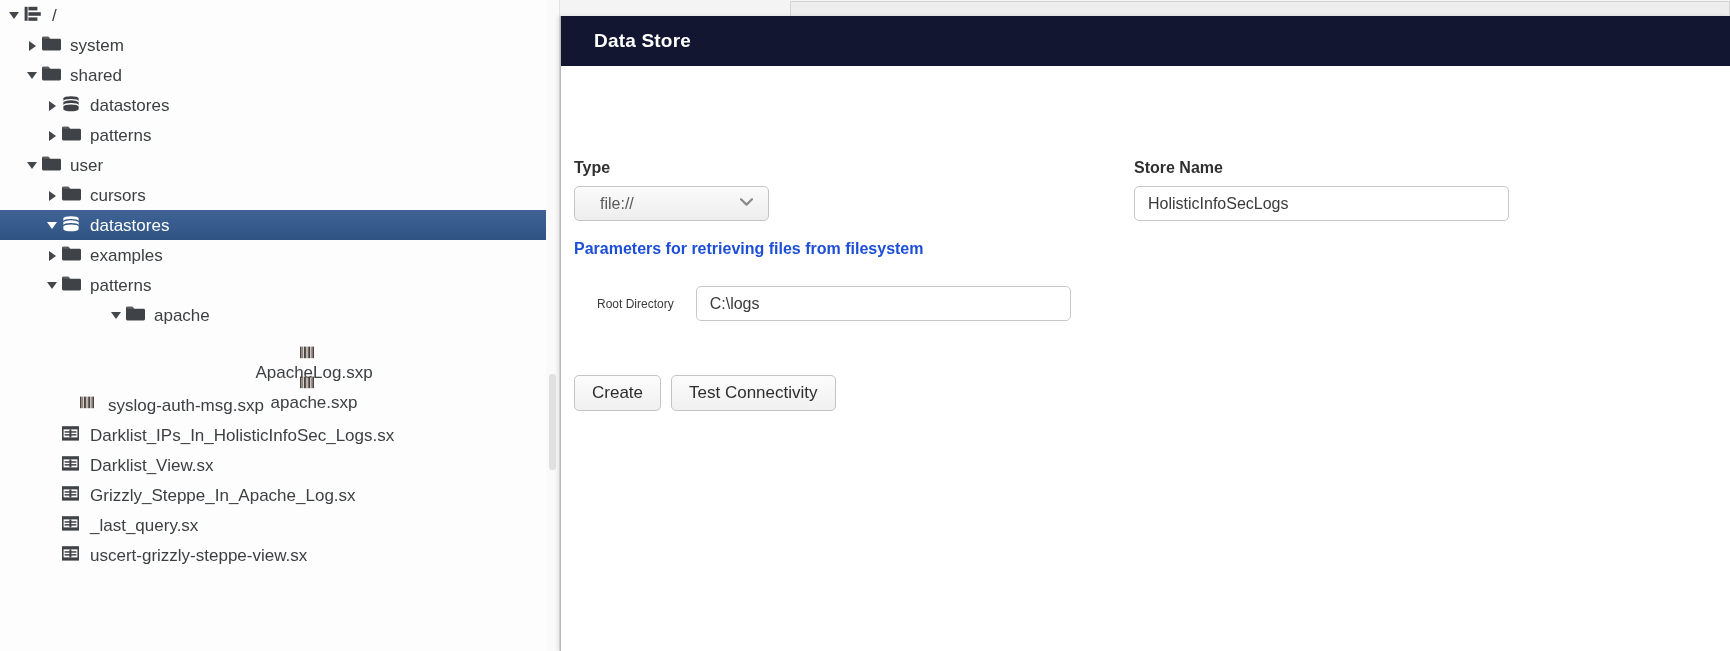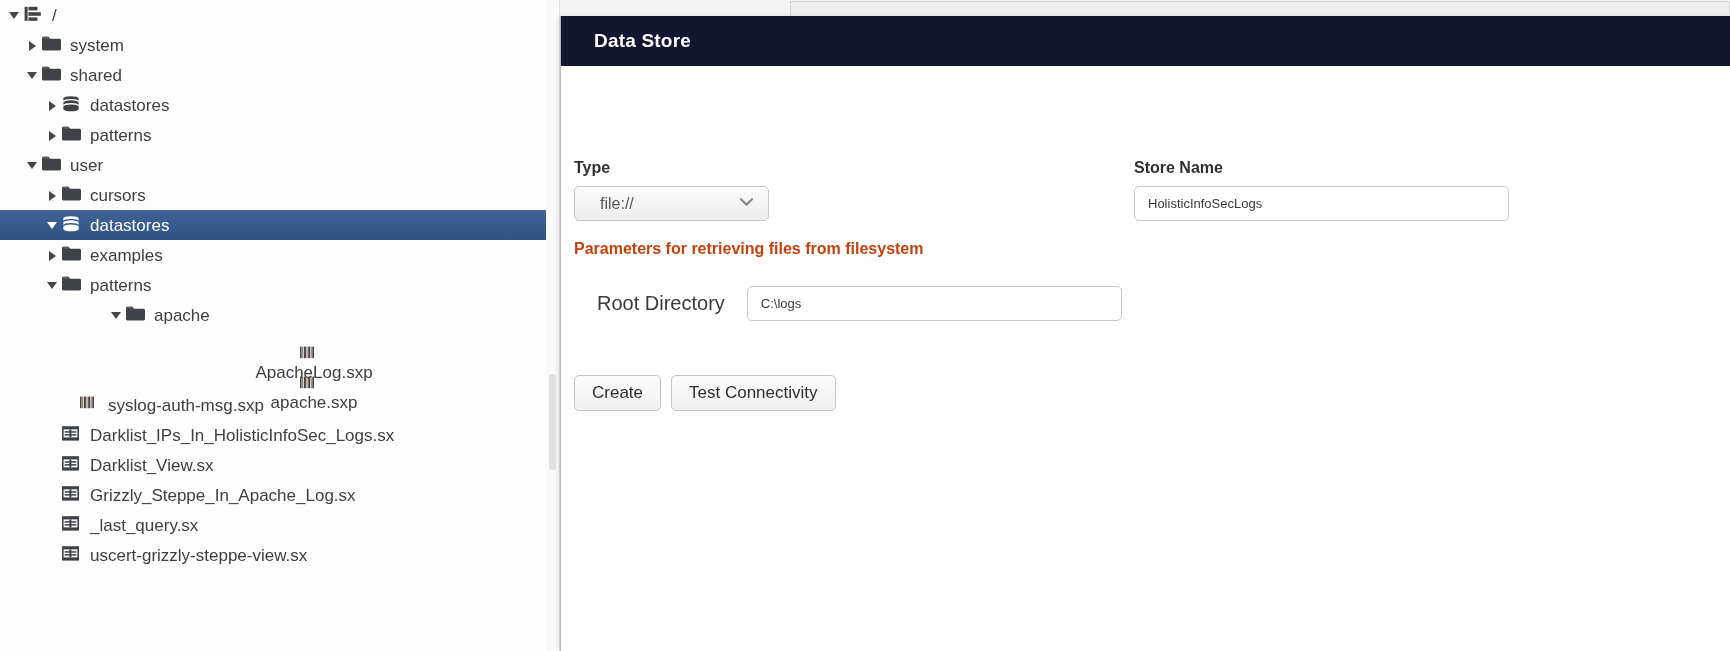--- a/index.html
+++ b/index.html
@@ -189,50 +189,50 @@
     right: 16px; top: 12px;
     width: 13px; height: 8px;
   }
   .chev svg { display: block; }
 
   #params-note {
     position: absolute;
     left: 13px; top: 174px;
     font-size: 16px;
     font-weight: bold;
-    color: #c2410c;
+    color: #1d4ed8;
   }
 
   #store-name-group {
     position: absolute;
     left: 573px; top: 93px;
   }
   #store-name-label { margin-bottom: 9px; }
 
   .text-input {
     height: 35px;
     background: #ffffff;
     border: 1px solid #c9c9c9;
     border-radius: 5px;
     display: flex;
     align-items: center;
     padding-left: 13px;
-    font-size: 13px;
+    font-size: 16px;
     color: #3a3a3a;
   }
   #store-name-input { width: 375px; }
 
   #root-dir-row {
     position: absolute;
     left: 36px; top: 220px;
     display: flex;
     align-items: center;
   }
   #root-dir-label {
-    font-size: 20px;
+    font-size: 12px;
     font-weight: normal;
     color: #3a3a3a;
     margin-right: 22px;
   }
   #root-dir-input { width: 375px; }
 
   #button-row {
     position: absolute;
     left: 13px; top: 309px;
     display: flex;

